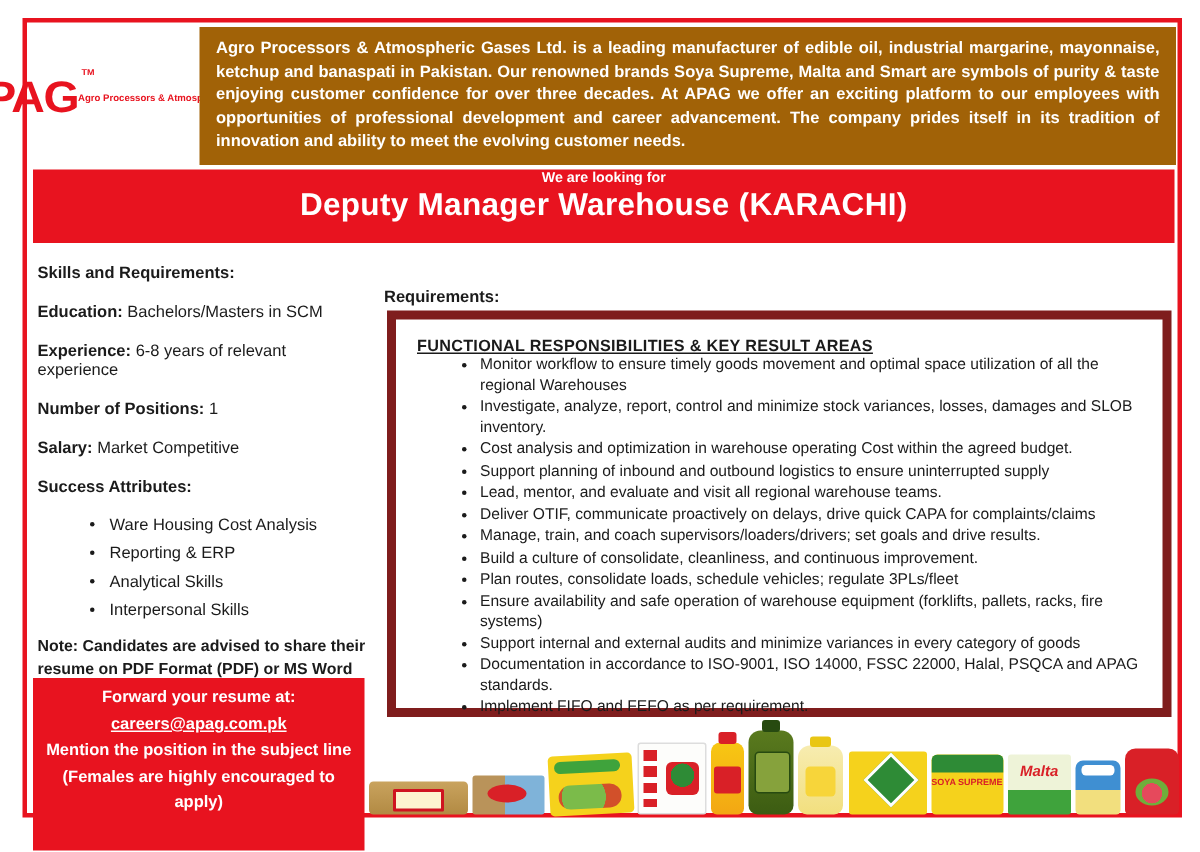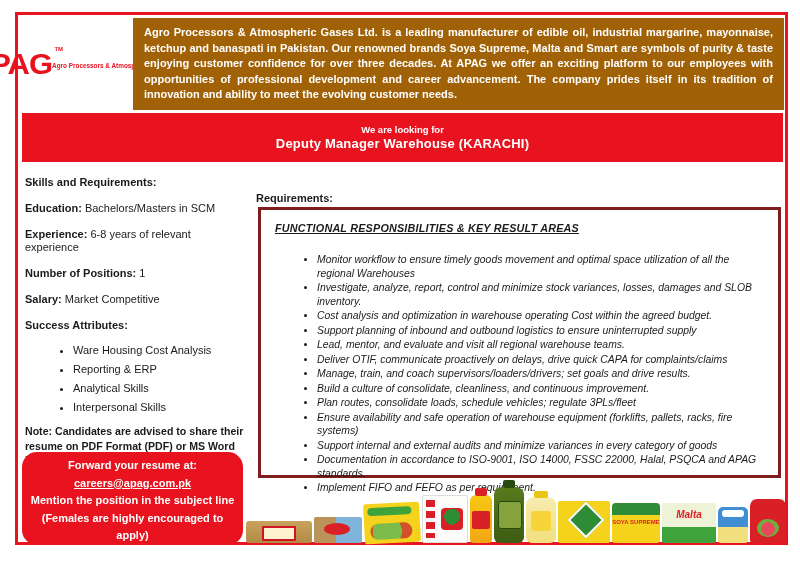--- a/index.html
+++ b/index.html
@@ -19,43 +19,43 @@
                letter-spacing:-1px; line-height:1; transform:scaleY(.95); }
   .logo-tm { position:absolute; top:-4px; right:-11px; font-size:6px; letter-spacing:0; }
   .logo-tagline { font-size:6.4px; font-weight:bold; color:#e8131f; white-space:nowrap; margin-top:2px; }
 
   .header-banner { position:absolute; left:133px; top:18px; width:651px; height:92px;
                    background:#a16207; color:#fff; padding:7px 11px; }
   .header-banner p { font-size:11px; font-weight:bold; line-height:1.42; text-align:justify; }
 
   .title-bar { position:absolute; left:22px; top:113px; width:761px; height:49px;
                background:#e8131f; color:#fff; display:flex; flex-direction:column;
-               align-items:center; justify-content:center; gap:1px; }
+               align-items:center; gap:1px; }
   .kicker { font-size:9.5px; font-weight:bold; }
-  .job-title { font-size:13px; font-weight:bold; letter-spacing:.2px; }
+  .job-title { font-size:21px; font-weight:bold; letter-spacing:.2px; }
 
   
   .left-col { position:absolute; left:25px; top:176px; width:220px; font-size:11px; line-height:1.25; }
   .left-col .row { margin-bottom:12px; }
   .left-col b { font-weight:bold; }
   .success-list { list-style:disc; padding-left:48px; margin:8px 0 10px 0; }
   .success-list li { margin-bottom:5px; font-size:11px; }
   .note { font-weight:bold; font-size:10.6px; line-height:1.38; }
 
-  .resume-box { position:absolute; left:22px; top:452px; width:221px; height:93px;
+  .resume-box { position:absolute; left:22px; top:452px; width:221px; height:115px;
                 background:#e8131f; color:#fff; text-align:center; font-weight:bold;
-                font-size:11px; line-height:1.6; padding:5px 6px;border-radius:15px; }
+                font-size:11px; line-height:1.6; padding:5px 6px; }
   .resume-box a { color:#fff; text-decoration:underline; font-weight:bold; }
 
   
   .req-heading { position:absolute; left:256px; top:192px; font-size:11px; font-weight:bold; }
   .req-box { position:absolute; left:258px; top:207px; width:523px; height:271px;
-             border:3px solid #7f1d1d; background:#fff; padding:12px 14px 6px 14px;font-style:italic; }
+             border:6px solid #7f1d1d; background:#fff; padding:12px 14px 6px 14px; }
   .req-title { font-size:10.8px; font-weight:bold; text-decoration:underline; letter-spacing:.2px; }
-  .req-list { list-style:disc; padding-left:42px; margin-top:19px; }
+  .req-list { list-style:disc; padding-left:42px; margin-top:0; }
   .req-list li { font-size:10.4px; line-height:1.3; margin-bottom:1px; }
 
   
   .products { position:absolute; left:246px; top:484px; width:540px; height:59px;
               display:flex; align-items:flex-end; justify-content:space-between; }
   .prod { position:relative; flex:none; }
   .p-flat { width:66px; height:22px; background:linear-gradient(#c9a35e,#b28a43); border-radius:3px; }
   .p-flat::after { content:""; position:absolute; left:16px; top:5px; width:30px; height:11px;
                    background:#fdf3cf; border:2px solid #cf1320; border-radius:1px; }
   .p-box2 { width:48px; height:26px; background:linear-gradient(90deg,#b9935a 45%,#7fb3d9 45%); border-radius:2px; }
@@ -86,21 +86,21 @@
                    background:#e9c614; border-radius:2px; }
   .p-jug::after { content:""; position:absolute; left:5px; top:14px; width:20px; height:20px;
                   background:#f7d53a; border-radius:3px; }
   .p-soyabox { width:52px; height:42px; background:#f5d21c; border-radius:2px; }
   .p-soyabox::after { content:""; position:absolute; left:15px; top:6px; width:22px; height:22px;
                       background:#2e8b36; transform:rotate(45deg); border:2px solid #fff; }
   .p-tin { width:48px; height:40px; background:#f5d21c; border-radius:4px 4px 3px 3px; overflow:hidden; }
   .p-tin::before { content:""; position:absolute; left:0; top:0; width:100%; height:12px; background:#2e8b36; }
   .tin-label { position:absolute; left:0; top:16px; width:100%; text-align:center;
                font-size:6px; font-weight:bold; color:#d92027; line-height:1; }
-  .p-malta { width:54px; height:40px; background:linear-gradient(#eef3d8 60%, #3fa33c 60%); border-radius:2px; }
+  .p-malta { width:42px; height:40px; background:linear-gradient(#eef3d8 60%, #3fa33c 60%); border-radius:2px; }
   .malta-label { position:absolute; left:0; top:7px; width:100%; text-align:center;
                  font-size:10px; font-weight:bold; font-style:italic; color:#d92027; line-height:1; }
   .p-pouch-b { width:30px; height:36px; background:linear-gradient(#3f8fd2 55%, #f2df7e 55%); border-radius:5px 5px 3px 3px; }
   .p-pouch-b::before { content:""; position:absolute; left:4px; top:3px; width:22px; height:7px;
                        background:#fff; border-radius:3px; }
   .p-pouch-r { width:36px; height:44px; background:#d92027; border-radius:7px 7px 3px 3px; }
   .p-pouch-r::after { content:""; position:absolute; left:7px; bottom:6px; width:22px; height:18px;
                       background:radial-gradient(circle at 50% 55%, #e6495c 0 45%, #6fae3b 46% 100%); border-radius:50%; }
 </style>
 </head>

